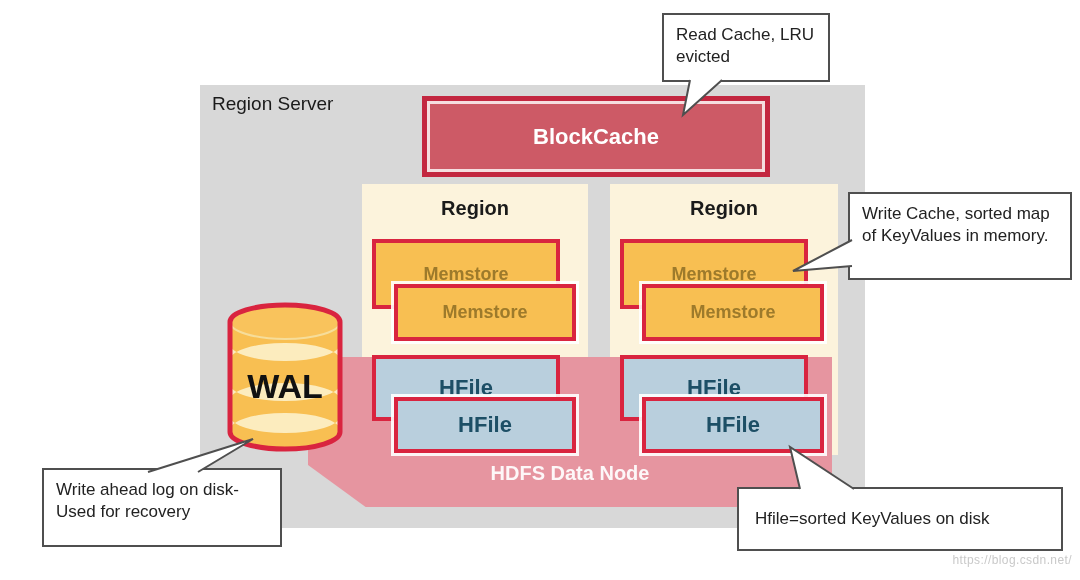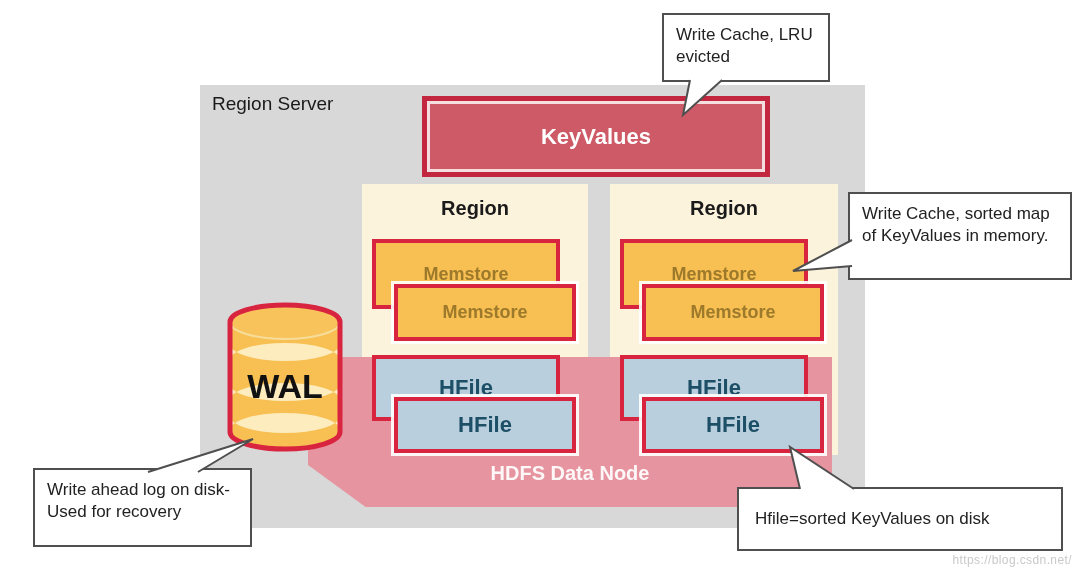--- a/index.html
+++ b/index.html
@@ -49,40 +49,40 @@
   .hf-front-r{left:642px;top:397px;width:182px;height:56px;}
   
   .wal-svg{left:224px;top:298px;width:122px;height:158px;z-index:6;}
   
   .callout{
     background:#ffffff;border:2px solid #4f4f4f;box-sizing:border-box;z-index:10;
     color:#222222;font-size:17px;line-height:1.28;padding:9px 12px;
   }
   .co-read{left:662px;top:13px;width:168px;height:69px;}
   .co-write{left:848px;top:192px;width:224px;height:88px;}
-  .co-wal{left:33px;top:468px;width:219px;height:79px;}
+  .co-wal{left:42px;top:468px;width:240px;height:79px;}
   .co-hfile{left:737px;top:487px;width:326px;height:64px;display:flex;align-items:center;padding-left:16px;}
   .tail{z-index:11;overflow:visible;}
   .t-read{left:672px;top:79px;width:56px;height:40px;}
   .t-write{left:788px;top:234px;width:66px;height:42px;}
   .t-wal{left:140px;top:434px;width:120px;height:42px;}
   .t-hfile{left:782px;top:441px;width:80px;height:52px;}
   
   .watermark{right:8px;top:553px;z-index:12;color:#c9c9c9;font-size:12px;letter-spacing:0.4px;}
 </style>
 </head>
 <body>
 
 <div class="canvas">
 
   <div class="abs gray-box"></div>
   <div class="abs rs-label">Region Server</div>
 
   <div class="abs blockcache">
-    <span>KeyValues</span>
+    <span>BlockCache</span>
   </div>
 
   <div class="abs region-box region-left">
     <div class="region-title">Region</div>
   </div>
   <div class="abs region-box region-right">
     <div class="region-title">Region</div>
   </div>
 
   <div class="abs hdfs-band"></div>
@@ -118,21 +118,21 @@
     <path d="M6,24 A55,17 0 0 1 116,24 L116,134 A55,17 0 0 1 6,134 Z" fill="#f8bf52" stroke="none"></path>
     <path d="M6,46 A55,17 0 0 0 116,46 L116,62 A55,17 0 0 0 6,62 Z" fill="#fcecbe"></path>
     <path d="M6,86 A55,17 0 0 0 116,86 L116,102 A55,17 0 0 0 6,102 Z" fill="#fcecbe"></path>
     <path d="M6,118 A55,17 0 0 0 116,118 L116,132 A55,17 0 0 0 6,132 Z" fill="#fcecbe"></path>
     <ellipse cx="61" cy="24" rx="55" ry="17" fill="#f9c35c" stroke="#f6dd9a" stroke-width="2"></ellipse>
     <path d="M6,24 A55,17 0 0 1 116,24 L116,134 A55,17 0 0 1 6,134 Z" fill="none" stroke="#d9243f" stroke-width="5"></path>
     <text x="61" y="100" text-anchor="middle" font-family="Liberation Sans, DejaVu Sans, sans-serif" font-size="34" font-weight="bold" fill="#111111">WAL</text>
   </svg>
 
   <div class="abs callout co-read">
-    <span>Write Cache, LRU evicted</span>
+    <span>Read Cache, LRU evicted</span>
   </div>
   <svg class="abs tail t-read" viewBox="0 0 56 40">
     <path d="M18,1 L11,36 L50,1" fill="#ffffff" stroke="#4f4f4f" stroke-width="2"></path>
   </svg>
 
   <div class="abs callout co-write">
     <span>Write Cache, sorted map of KeyValues in memory.</span>
   </div>
   <svg class="abs tail t-write" viewBox="0 0 66 42">
     <path d="M64,6 L5,37 L64,32" fill="#ffffff" stroke="#4f4f4f" stroke-width="2"></path>

